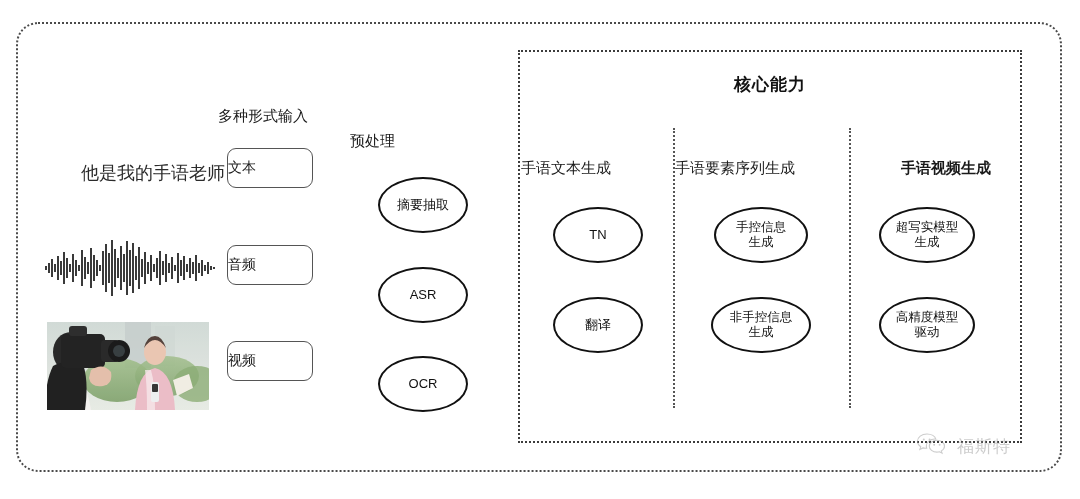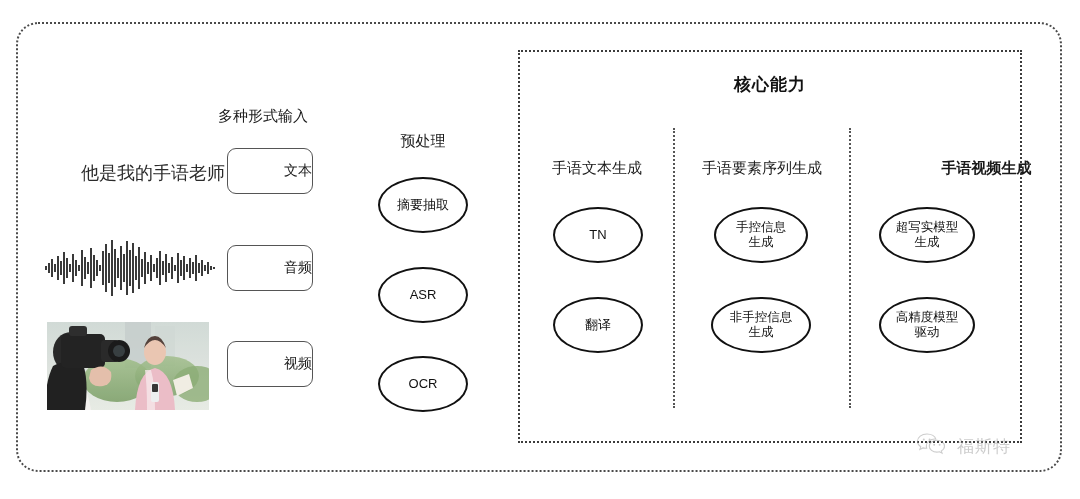--- a/index.html
+++ b/index.html
@@ -60,21 +60,21 @@
     width: 0px;
     height: 280px;
     border-left: 2px dotted #555;
   }
   .divider-1 { left: 673px; }
   .divider-2 { left: 849px; }
 
   
   .col-heading {
     position: absolute;
-    text-align: center;
+    text-align: left;
     font-size: 15px;
     color: #1a1a1a;
     white-space: nowrap;
   }
 
   
   .ellipse {
     position: absolute;
     border: 2.6px solid #111;
     border-radius: 50%;
@@ -87,27 +87,27 @@
     line-height: 1.18;
     color: #111;
     background: #fff;
   }
   .ellipse.small-text { font-size: 12.5px; }
 
   
   .modal-btn {
     position: absolute;
     width: 86px;
-    height: 46px;
+    height: 40px;
     border: 1.6px solid #555;
     border-radius: 9px;
     box-sizing: border-box;
     display: flex;
     align-items: center;
-    justify-content: flex-end;
+    justify-content: flex-start;
     font-size: 14px;
     color: #1a1a1a;
     background: #fff;
   }
 
   
   .input-caption {
     position: absolute;
     font-size: 15px;
     color: #1a1a1a;

